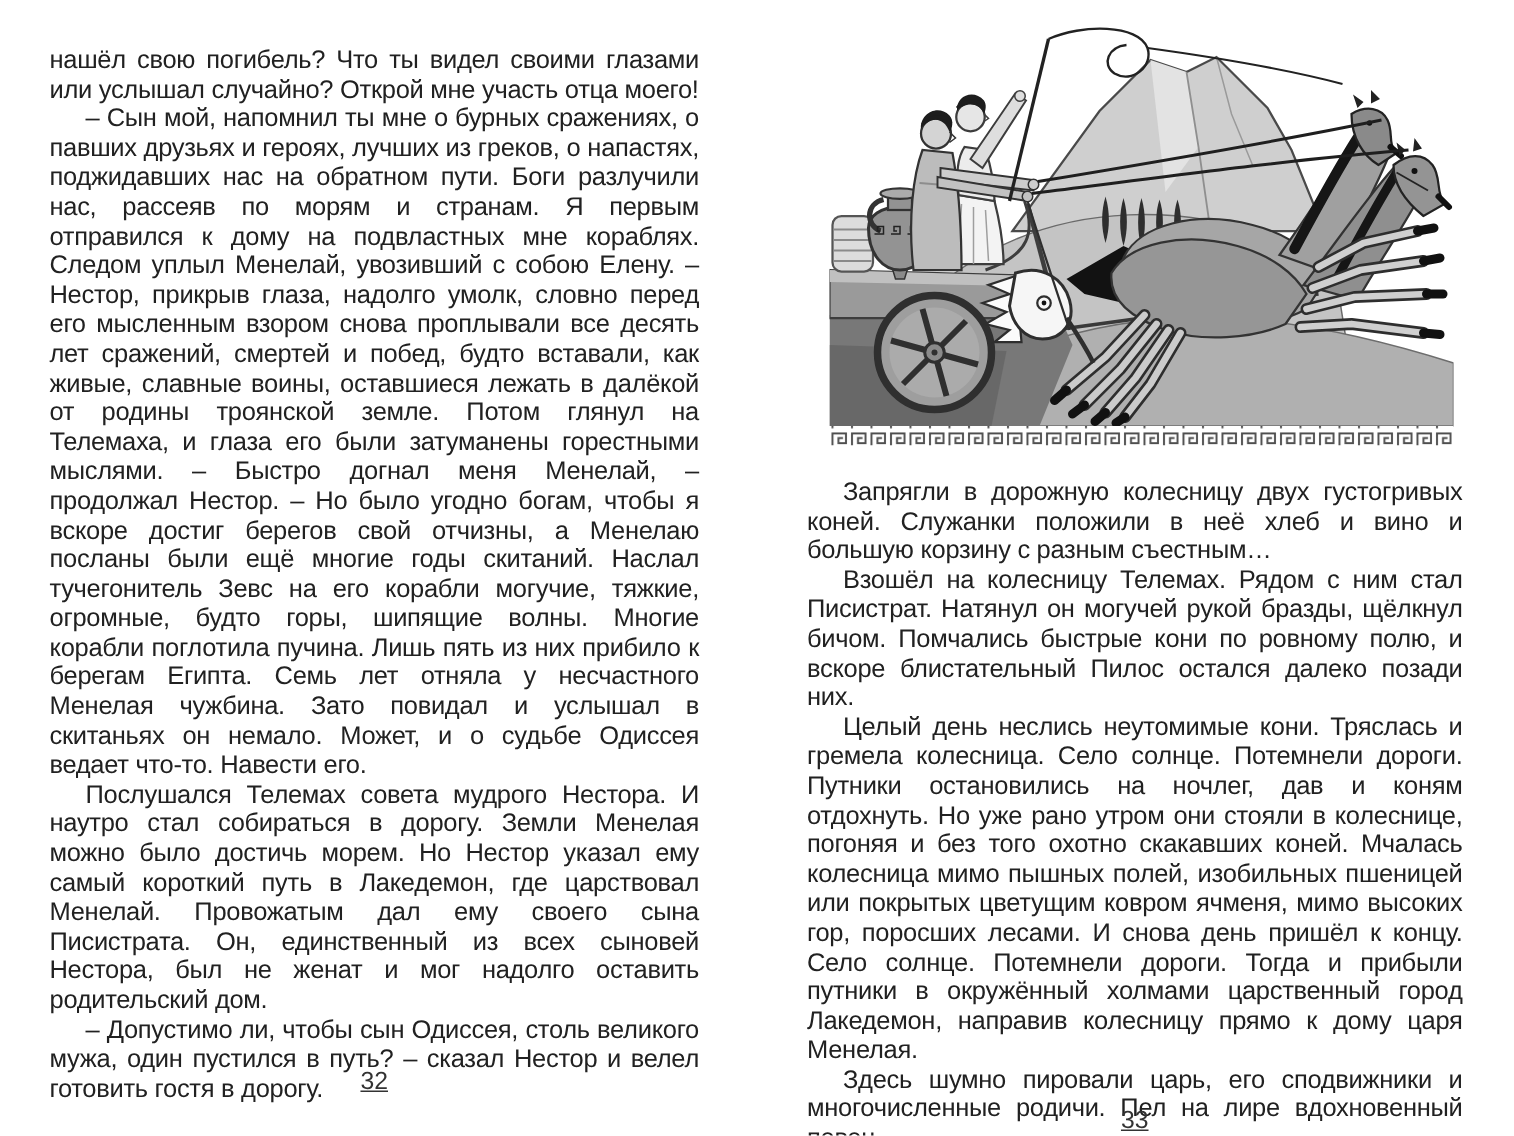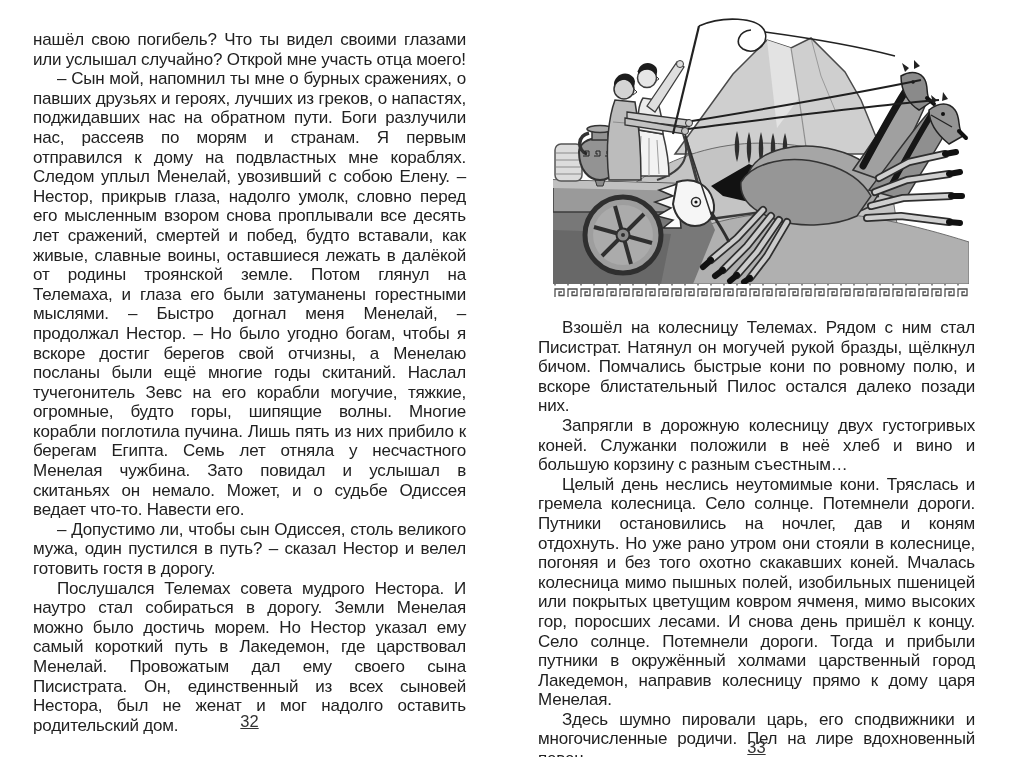--- a/index.html
+++ b/index.html
@@ -41,22 +41,22 @@
 </style>
 </head>
 <body>
 
 <div class="spread">
 
   <section class="page page-left">
     <div class="text-block">
         <p class="">нашёл свою погибель? Что ты видел своими глазами или услышал случайно? Открой мне участь отца моего!</p>
         <p class="indent">– Сын мой, напомнил ты мне о бурных сражениях, о павших друзьях и героях, лучших из греков, о напастях, поджидавших нас на обратном пути. Боги разлучили нас, рассеяв по морям и странам. Я первым отправился к дому на подвластных мне кораблях. Следом уплыл Менелай, увозивший с собою Елену. – Нестор, прикрыв глаза, надолго умолк, словно перед его мысленным взором снова проплывали все десять лет сражений, смертей и побед, будто вставали, как живые, славные воины, оставшиеся лежать в далёкой от родины троянской земле. Потом глянул на Телемаха, и глаза его были затуманены горестными мыслями. – Быстро догнал меня Менелай, – продолжал Нестор. – Но было угодно богам, чтобы я вскоре достиг берегов свой отчизны, а Менелаю посланы были ещё многие годы скитаний. Наслал тучегонитель Зевс на его корабли могучие, тяжкие, огромные, будто горы, шипящие волны. Многие корабли поглотила пучина. Лишь пять из них прибило к берегам Египта. Семь лет отняла у несчастного Менелая чужбина. Зато повидал и услышал в скитаньях он немало. Может, и о судьбе Одиссея ведает что-то. Навести его.</p>
+        <p class="indent">Послушался Телемах совета мудрого Нестора. И наутро стал собираться в дорогу. Земли Менелая можно было достичь морем. Но Нестор указал ему самый короткий путь в Лакедемон, где царствовал Менелай. Провожатым дал ему своего сына Писистрата. Он, единственный из всех сыновей Нестора, был не женат и мог надолго оставить родительский дом.</p>
         <p class="indent">– Допустимо ли, чтобы сын Одиссея, столь великого мужа, один пустился в путь? – сказал Нестор и велел готовить гостя в дорогу.</p>
-        <p class="indent">Послушался Телемах совета мудрого Нестора. И наутро стал собираться в дорогу. Земли Менелая можно было достичь морем. Но Нестор указал ему самый короткий путь в Лакедемон, где царствовал Менелай. Провожатым дал ему своего сына Писистрата. Он, единственный из всех сыновей Нестора, был не женат и мог надолго оставить родительский дом.</p>
       </div>
     <div class="page-number">32</div>
   </section>
 
   <section class="page page-right">
 
     <figure class="illustration">
       <svg width="416" height="283" viewBox="0 0 416 283" xmlns="http://www.w3.org/2000/svg">
         <defs>
           <pattern id="meander" width="13" height="13" patternUnits="userSpaceOnUse">
@@ -222,21 +222,21 @@
         <g fill="none" stroke="#1f1f1f" stroke-width="2">
           <path d="M139,107 C230,92 310,78 368,66"></path>
           <path d="M135,115 C230,103 312,92 386,86"></path>
         </g>
 
         <rect x="0" y="270" width="416" height="13" fill="url(#meander)"></rect>
       </svg>
     </figure>
 
     <div class="text-block">
+        <p class="indent">Запрягли в дорожную колесницу двух густогривых коней. Служанки положили в неё хлеб и вино и большую корзину с разным съестным…</p>
         <p class="indent">Взошёл на колесницу Телемах. Рядом с ним стал Писистрат. Натянул он могучей рукой бразды, щёлкнул бичом. Помчались быстрые кони по ровному полю, и вскоре блистательный Пилос остался далеко позади них.</p>
-        <p class="indent">Запрягли в дорожную колесницу двух густогривых коней. Служанки положили в неё хлеб и вино и большую корзину с разным съестным…</p>
         <p class="indent">Целый день неслись неутомимые кони. Тряслась и гремела колесница. Село солнце. Потемнели дороги. Путники остановились на ночлег, дав и коням отдохнуть. Но уже рано утром они стояли в колеснице, погоняя и без того охотно скакавших коней. Мчалась колесница мимо пышных полей, изобильных пшеницей или покрытых цветущим ковром ячменя, мимо высоких гор, поросших лесами. И снова день пришёл к концу. Село солнце. Потемнели дороги. Тогда и прибыли путники в окружённый холмами царственный город Лакедемон, направив колесницу прямо к дому царя Менелая.</p>
         <p class="indent">Здесь шумно пировали царь, его сподвижники и многочисленные родичи. Пел на лире вдохновенный певец.</p>
       </div>
     <div class="page-number">33</div>
   </section>
 
 </div>
 
 </body></html>

